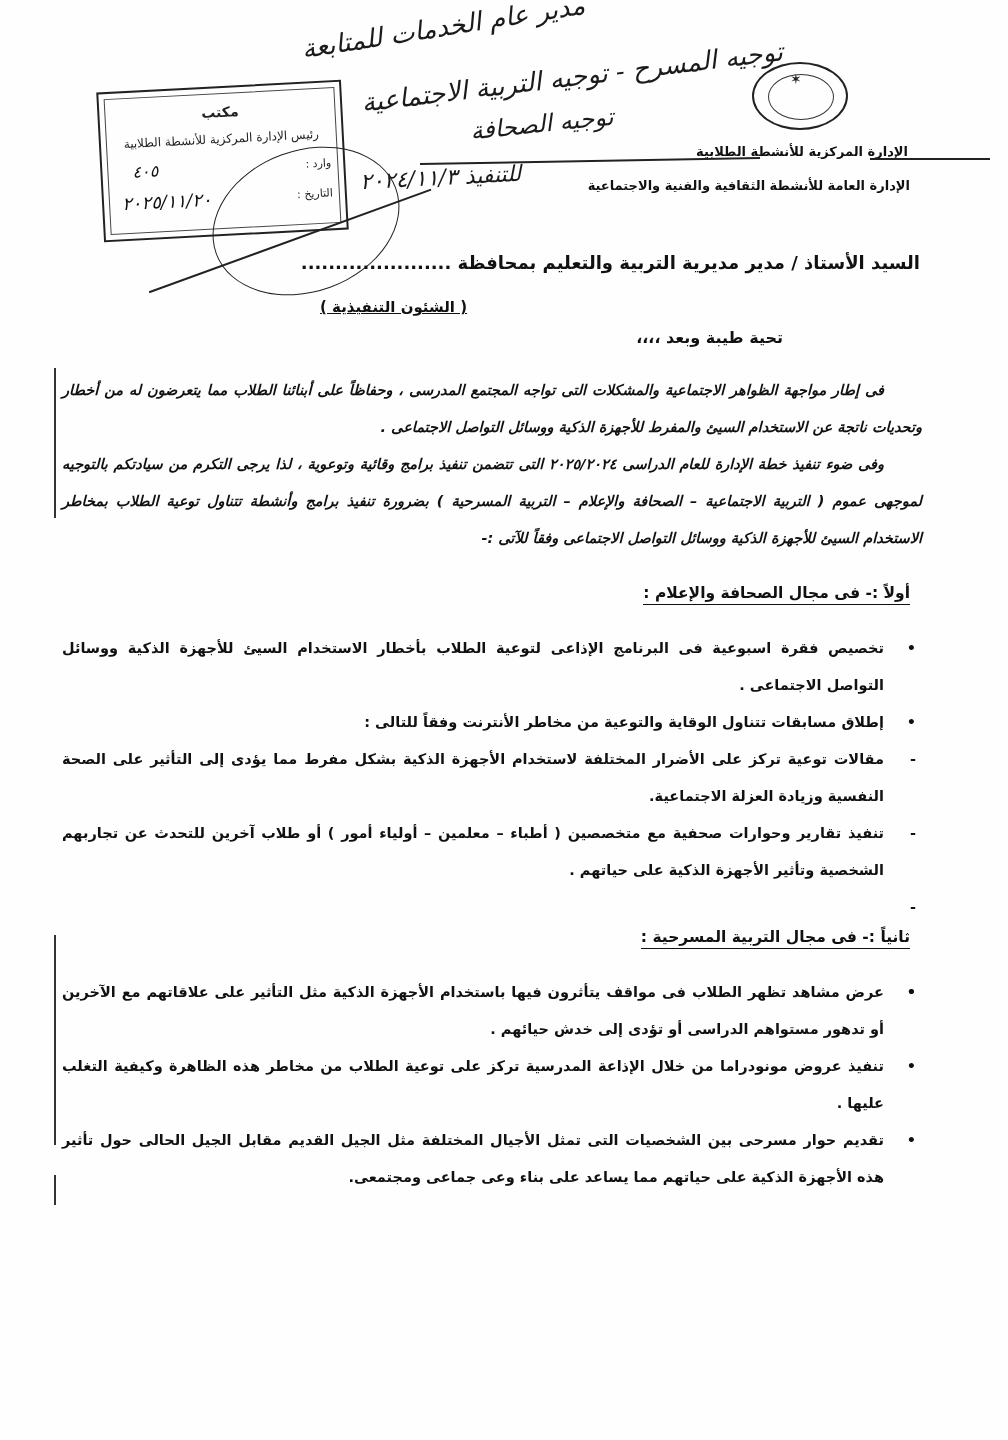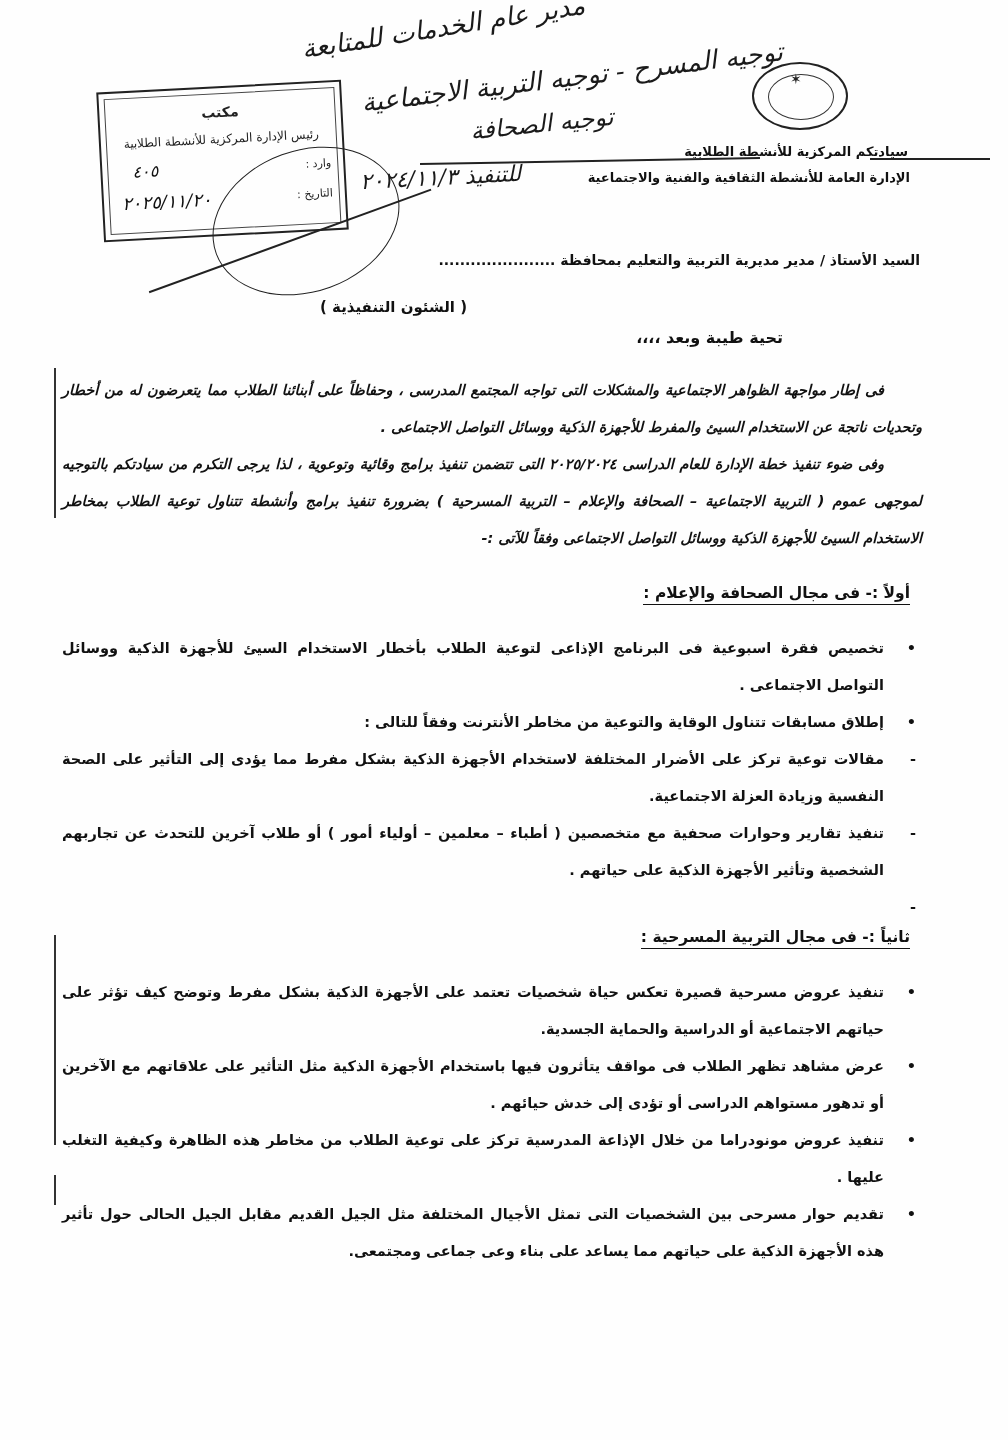--- a/index.html
+++ b/index.html
@@ -48,21 +48,21 @@
     }
     .org-line {
       position: absolute;
       right: 100px;
       font-weight: bold;
       font-size: 13px;
       white-space: nowrap;
       direction: rtl;
     }
     .org1 { top: 144px; }
-    .org2 { top: 170px; right: 98px; margin-left: 40px; }
+    .org2 { top: 178px; right: 98px; margin-left: 40px; }
     .org-underline {
       position: absolute;
       left: 870px; top: 158px;
       width: 120px; height: 1.5px; background:#222;
     }
 
     
     .hand {
       position: absolute;
       font-family: "DejaVu Serif", serif;
@@ -128,29 +128,30 @@
       width: 300px; height: 1.5px;
       background: #222;
       transform: rotate(-20deg);
     }
 
     
     .addressee {
       position: absolute;
       right: 88px; top: 252px;
       font-weight: bold;
-      font-size: 14px;
+      font-size: 18px;
       white-space: nowrap;
     }
     .dept {
       position: absolute;
       left: 320px; top: 298px;
       font-weight: bold;
       font-size: 15px;
       white-space: nowrap;
+      text-decoration: underline;
     }
     .greeting {
       position: absolute;
       right: 225px; top: 328px;
       font-weight: bold;
       font-size: 16px;
       white-space: nowrap;
     }
 
     
@@ -201,21 +202,21 @@
     .gap-md { height: 18px; }
   </style>
 </head>
 <body>
 
 <div class="page">
 
   <div class="emblem">
     <span class="eagle">✶</span>
   </div>
-  <div class="org-line org1">سيادتكم المركزية للأنشطة الطلابية</div>
+  <div class="org-line org1">الإدارة المركزية للأنشطة الطلابية</div>
   <div class="org-underline"></div>
   <div class="org-line org2">الإدارة العامة للأنشطة الثقافية والفنية والاجتماعية</div>
 
   <div class="hand hand1">مدير عام الخدمات للمتابعة</div>
   <div class="hand hand2">توجيه المسرح - توجيه التربية الاجتماعية</div>
   <div class="hand hand3">توجيه الصحافة</div>
   <div class="hand-line"></div>
   <div class="hand hand4">للتنفيذ ٢٠٢٤/١١/٣</div>
 
   <div class="stamp">
@@ -270,21 +271,20 @@
     </ul>
 
     <div class="gap-md"></div>
     <p class="section-head">
       <span>ثانياً :- فى مجال التربية المسرحية :</span>
     </p>
     <div class="gap-sm"></div>
     <ul class="bullets">
       <li>
         <span class="marker">•</span>
-        <span>تنفيذ عروض مسرحية قصيرة تعكس حياة شخصيات تعتمد على الأجهزة الذكية بشكل مفرط وتوضح كيف تؤثر على حياتهم الاجتماعية أو الدراسية والحماية الجسدية.</span>
       </li>
       <li>
         <span class="marker">•</span>
         <span>عرض مشاهد تظهر الطلاب فى مواقف يتأثرون فيها باستخدام الأجهزة الذكية مثل التأثير على علاقاتهم مع الآخرين أو تدهور مستواهم الدراسى أو تؤدى إلى خدش حيائهم .</span>
       </li>
       <li>
         <span class="marker">•</span>
         <span>تنفيذ عروض مونودراما من خلال الإذاعة المدرسية تركز على توعية الطلاب من مخاطر هذه الظاهرة وكيفية التغلب عليها .</span>
       </li>
       <li>

